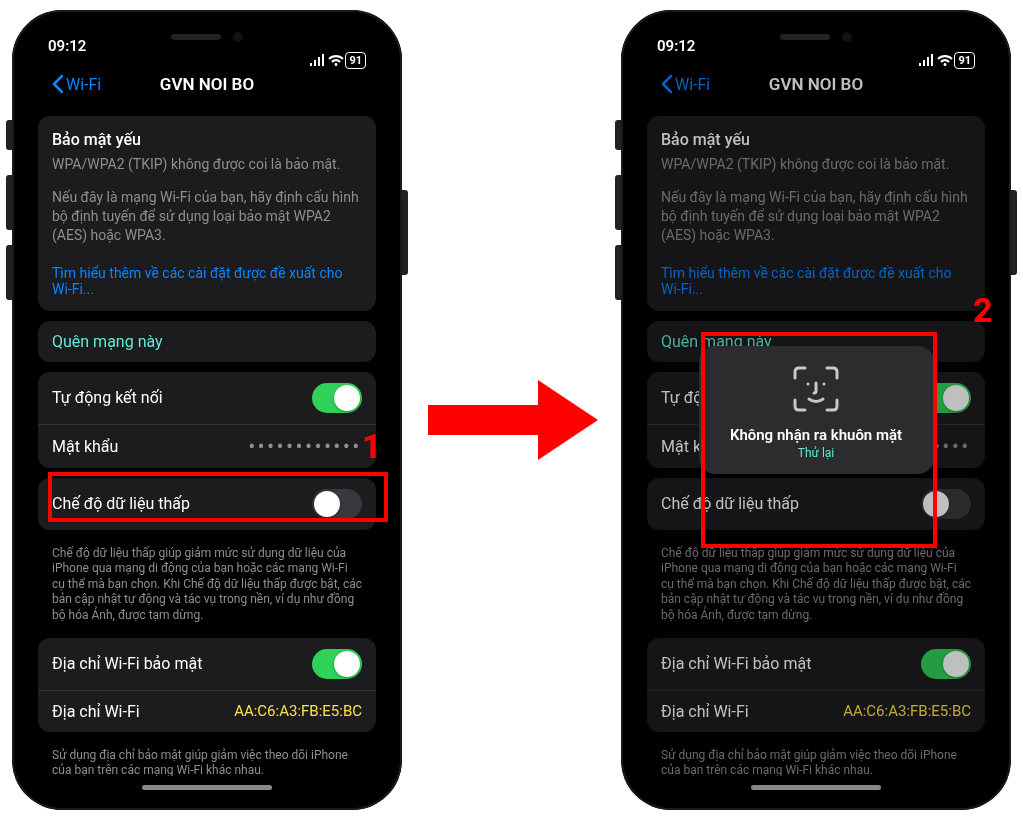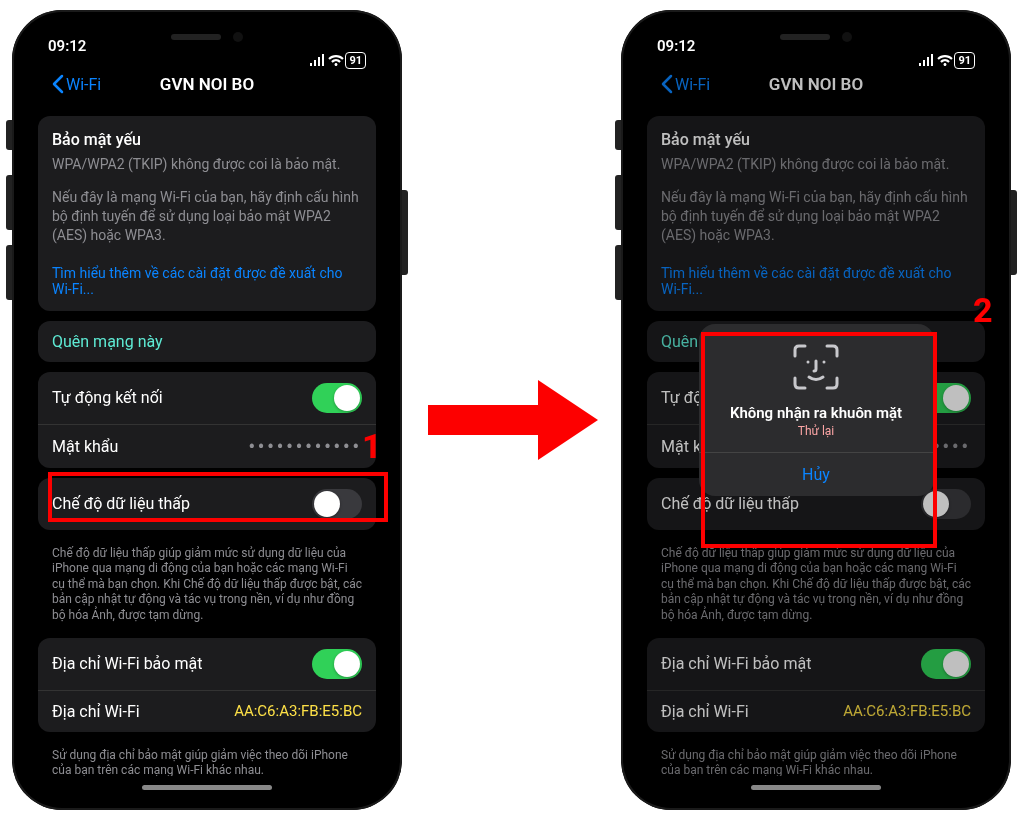--- a/index.html
+++ b/index.html
@@ -186,21 +186,21 @@
     border-radius:16px;
     overflow:hidden;
     text-align:center;
     color:#fff;
   }
   .dialog .faceid-icon {
     margin: 18px auto 12px auto;
     width:50px; height:50px;
   }
   .dialog .d-title { font-size:15px; font-weight:600; padding:0 14px; }
-  .dialog .d-sub { font-size:12px; color:#fca5a5; margin:2px 0 14px 0; }
+  .dialog .d-sub { font-size:12px; color:#5eead4; margin:2px 0 14px 0; }
   .dialog .d-btn {
     border-top:0.5px solid #444;
     padding:12px 0;
     color:#0a84ff;
     font-size:16px;
   }
   .dialog .d-btn.bold { font-weight:600; }
   .dimmed .content, .dimmed .nav-bar { filter: brightness(0.75); }
 </style>
 </head>
@@ -406,21 +406,20 @@
                 <path d="M14 46 H8 Q4 46 4 42 V36"></path>
                 <circle cx="17" cy="20" r="1.5" fill="#c8c8cc" stroke="none"></circle>
                 <circle cx="33" cy="20" r="1.5" fill="#c8c8cc" stroke="none"></circle>
                 <path d="M25 19 V27 Q25 29 23 29"></path>
                 <path d="M18 35 Q25 40 32 35"></path>
               </g>
             </svg>
           </div>
           <div class="d-title">Không nhận ra khuôn mặt</div>
           <div class="d-sub">Thử lại</div>
-          <div class="d-btn">Hủy</div>
         </div>
       </div>
 
       <div class="home-ind"></div>
 
       <div class="hl" style="left:68px; top:310px; width:236px; height:216px;"></div>
       <div class="hl-num" style="left:340px; top:268px;">2</div>
     </div>
   </div>
 

